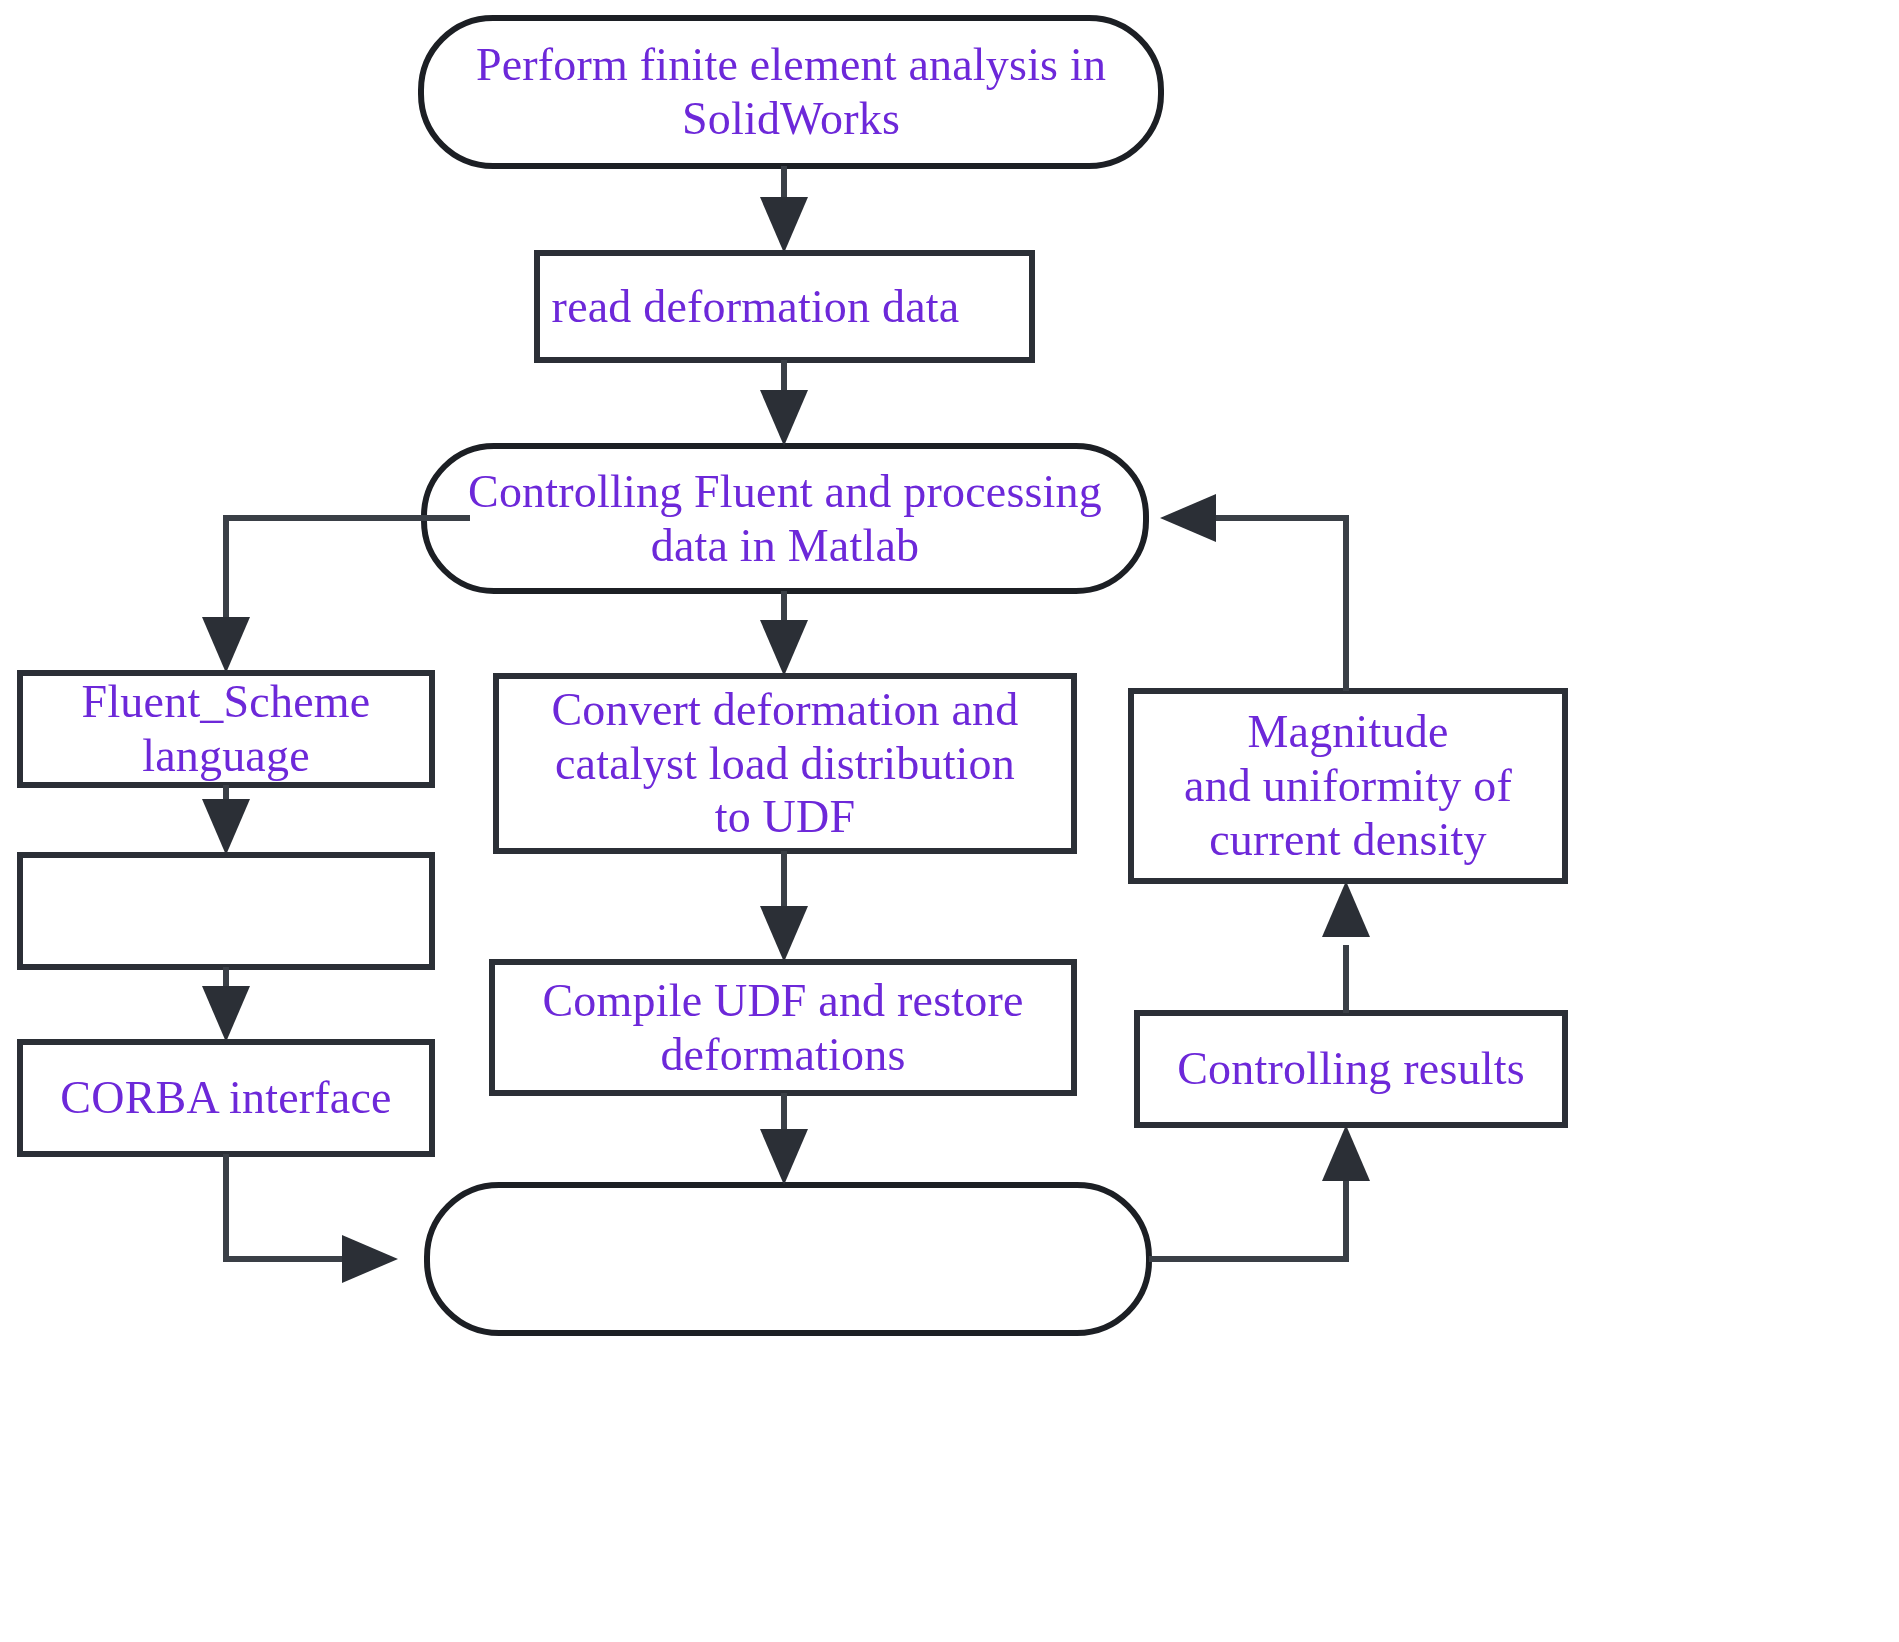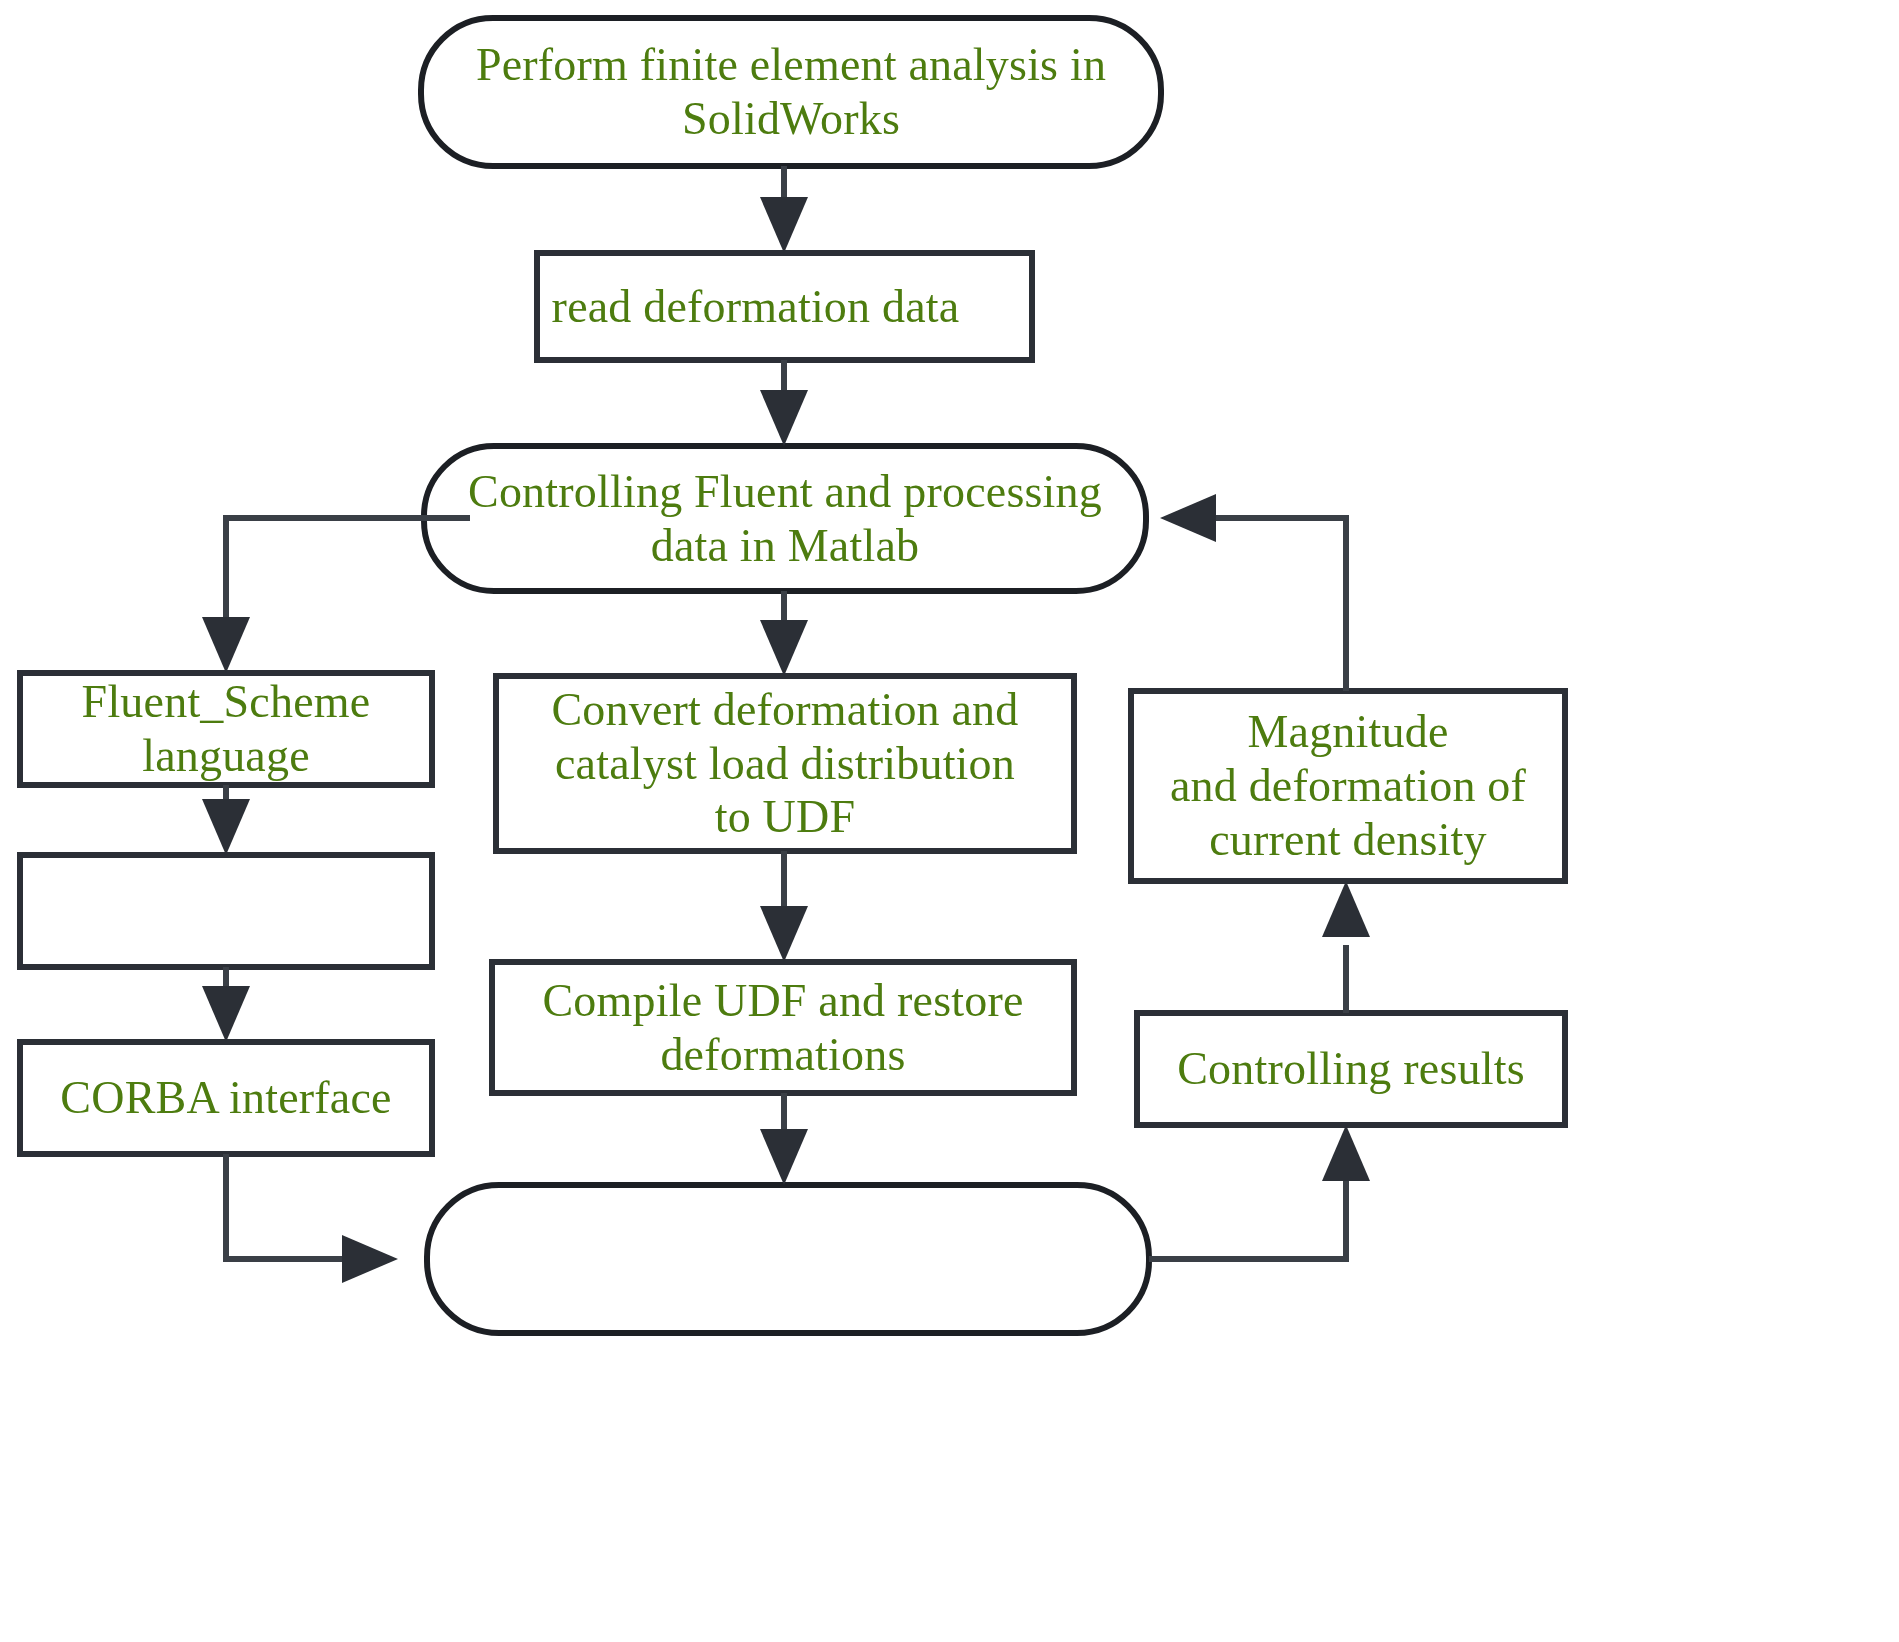--- a/index.html
+++ b/index.html
@@ -48,21 +48,21 @@
   .arrow-head {
     fill: #2b2f36;
     stroke: none;
   }
   .node-label {
     position: absolute;
     display: flex;
     align-items: center;
     justify-content: center;
     text-align: center;
-    color: #4d7c0f;
+    color: #6d28d9;
     font-family: "Liberation Serif", "DejaVu Serif", serif;
     font-size: 46px;
     line-height: 1.17;
     letter-spacing: 0.2px;
     white-space: pre-line;
     pointer-events: none;
     padding: 0 10px;
     box-sizing: border-box;
   }
 </style>
@@ -173,18 +173,18 @@
 
   <div class="node-label" style="left:496px; top:676px; width:578px; height:175px;">Convert deformation  and
 catalyst load distribution
 to UDF</div>
 
   <div class="node-label" style="left:492px; top:962px; width:582px; height:131px;">Compile UDF and restore
 deformations</div>
 
 
   <div class="node-label" style="left:1131px; top:691px; width:434px; height:190px;">Magnitude
-and deformation of
+and uniformity of
 current density</div>
 
   <div class="node-label" style="left:1137px; top:1013px; width:428px; height:112px;">Controlling results</div>
 
 </div>
 
 </body></html>

